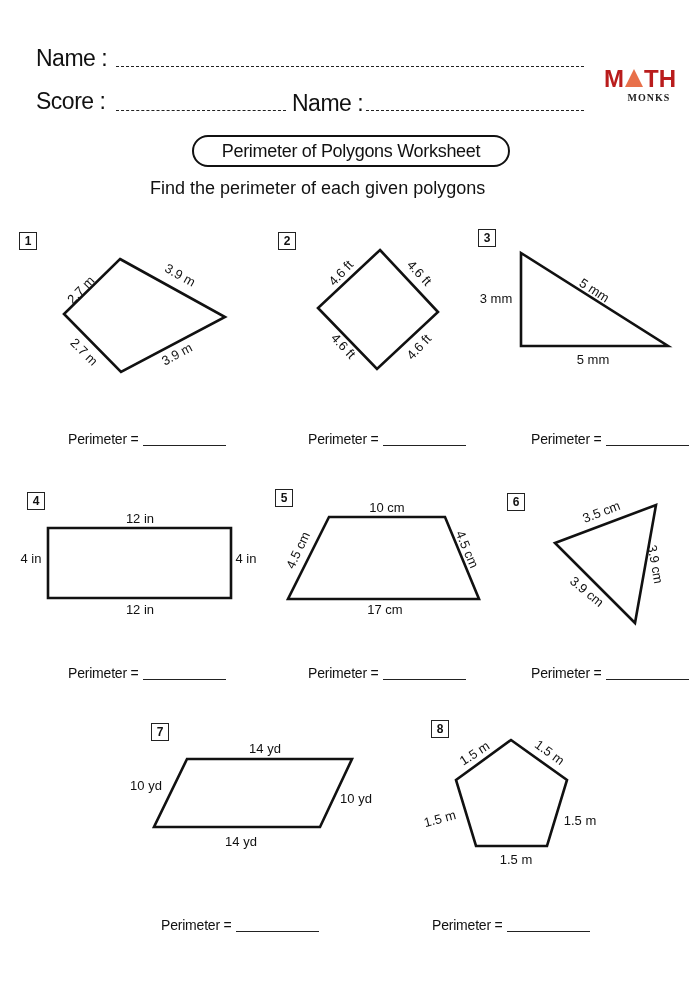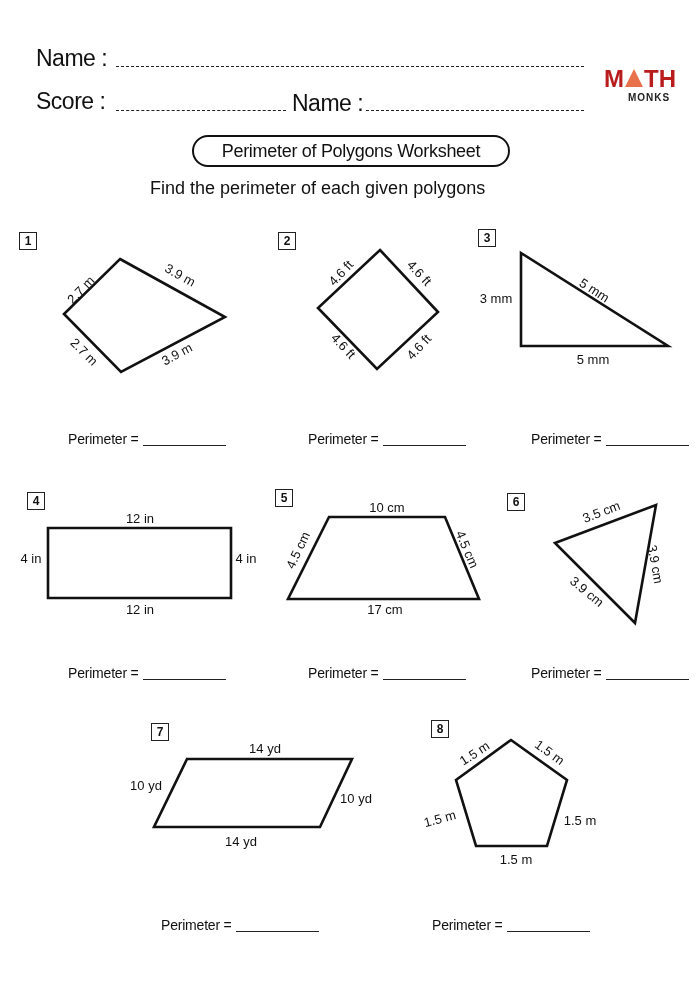--- a/index.html
+++ b/index.html
@@ -5,21 +5,21 @@
   html, body { margin:0; padding:0; background:#ffffff; }
   body { width:700px; height:991px; position:relative; overflow:hidden;
          font-family:"Liberation Sans", "DejaVu Sans", sans-serif; color:#111; }
   .abs { position:absolute; }
   .hdr-label { font-size:23px; letter-spacing:-0.5px; color:#111; }
   .dash { position:absolute; height:0; border-bottom:1.5px dashed #222; }
   .logo { position:absolute; left:598px; top:67px; width:84px; text-align:center; }
   .logo-main { font-size:24px; font-weight:bold; letter-spacing:0px; color:#b91c1c; line-height:24px; }
   .logo-tri { display:inline-block; width:0; height:0; border-left:9px solid transparent;
               border-right:9px solid transparent; border-bottom:18px solid #e8704a; vertical-align:0px; margin:0 1px; }
-  .logo-sub { font-size:10px; font-weight:bold; letter-spacing:1px; color:#222; margin-top:1px; padding-left:18px; }
+  .logo-sub { font-size:10px; font-weight:bold; letter-spacing:1px; color:#222; margin-top:1px; padding-left:18px;font-family:Liberation Serif, serif; }
   .title-pill { position:absolute; left:192px; top:135px; width:318px; height:32px;
                 border:2px solid #111; border-radius:17px; box-sizing:border-box;
                 text-align:center; font-size:18px; line-height:28px; letter-spacing:-0.3px; }
   .subtitle { position:absolute; left:150px; top:178px; width:400px; text-align:left; font-size:18px; }
   .num-box { position:absolute; width:18px; height:18px; border:1.3px solid #222; box-sizing:border-box;
              font-size:12px; font-weight:bold; text-align:center; line-height:16px; }
   .perim { position:absolute; font-size:14px; letter-spacing:-0.2px; white-space:nowrap;margin-left:12px; }
   .perim .blank { display:inline-block; width:83px; border-bottom:1.2px solid #222; height:13px; vertical-align:-2px; margin-left:4px; }
   svg { position:absolute; left:0; top:0; }
   svg text { font-family:"Liberation Sans", "DejaVu Sans", sans-serif; font-size:13px; fill:#111; }

